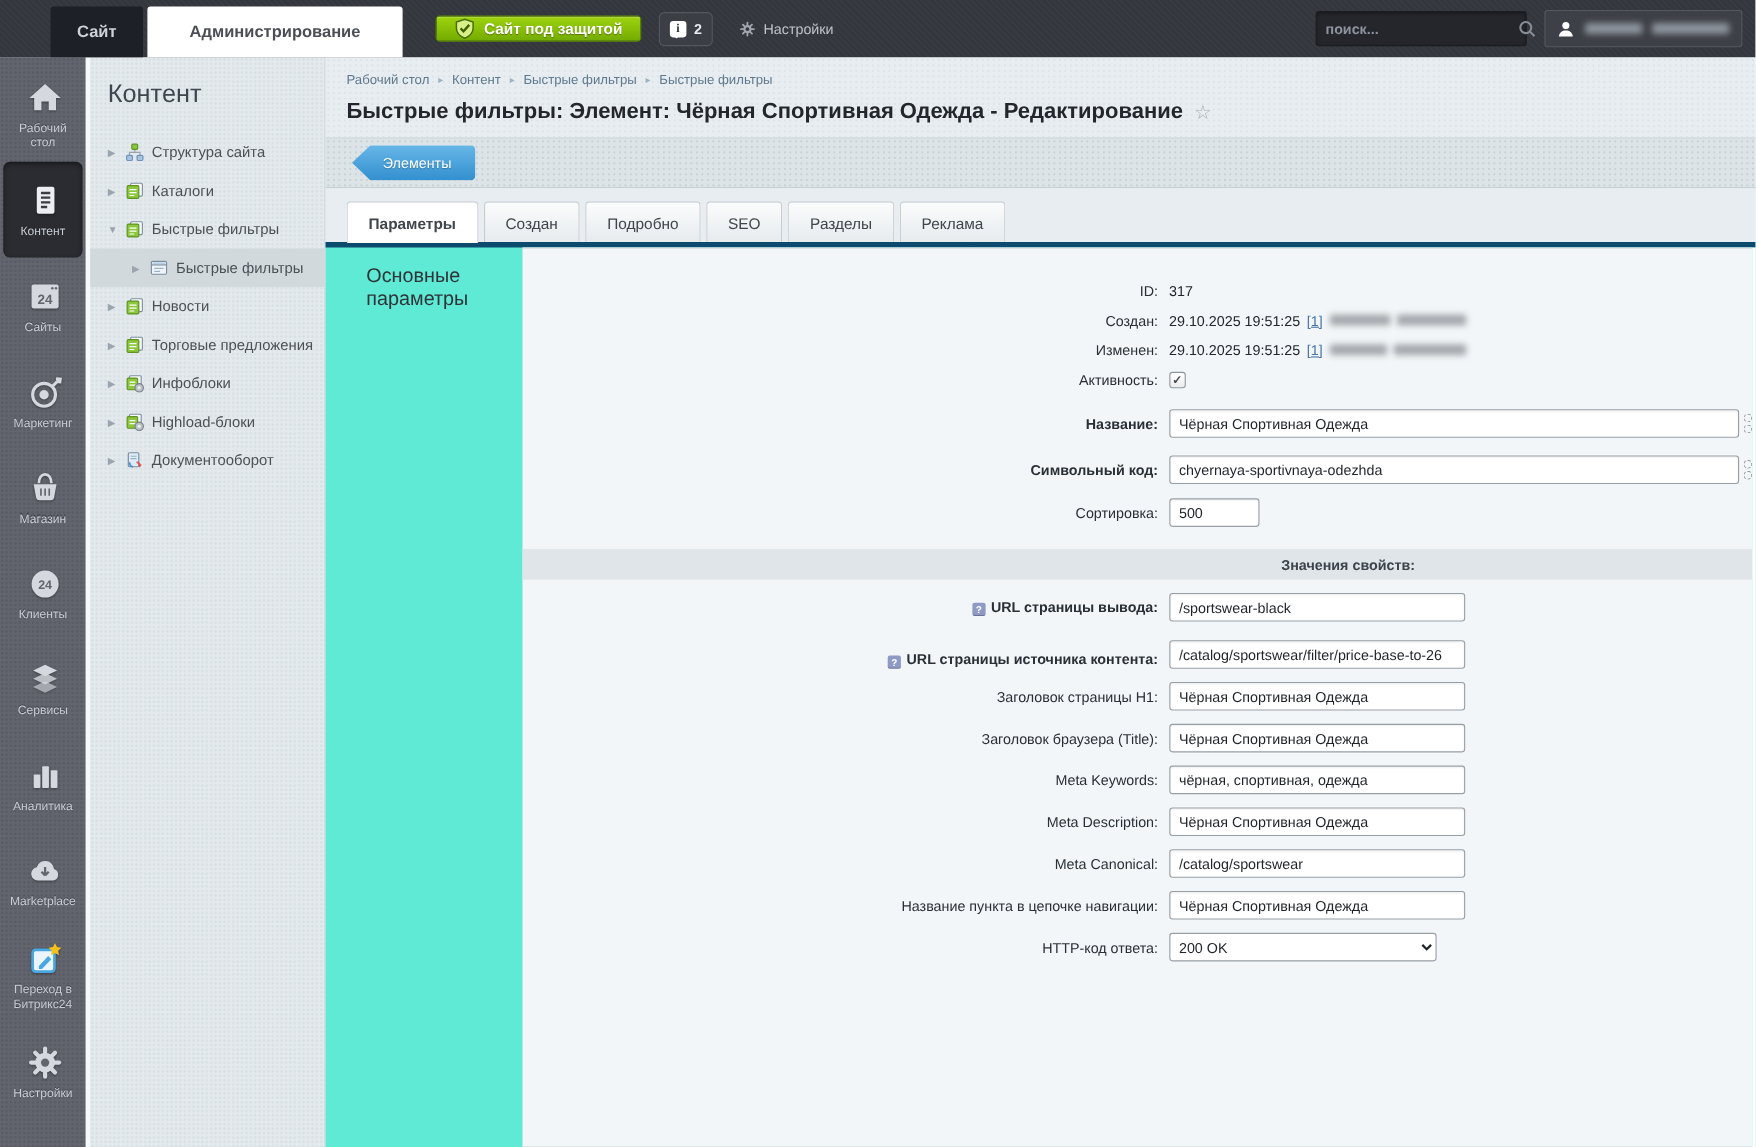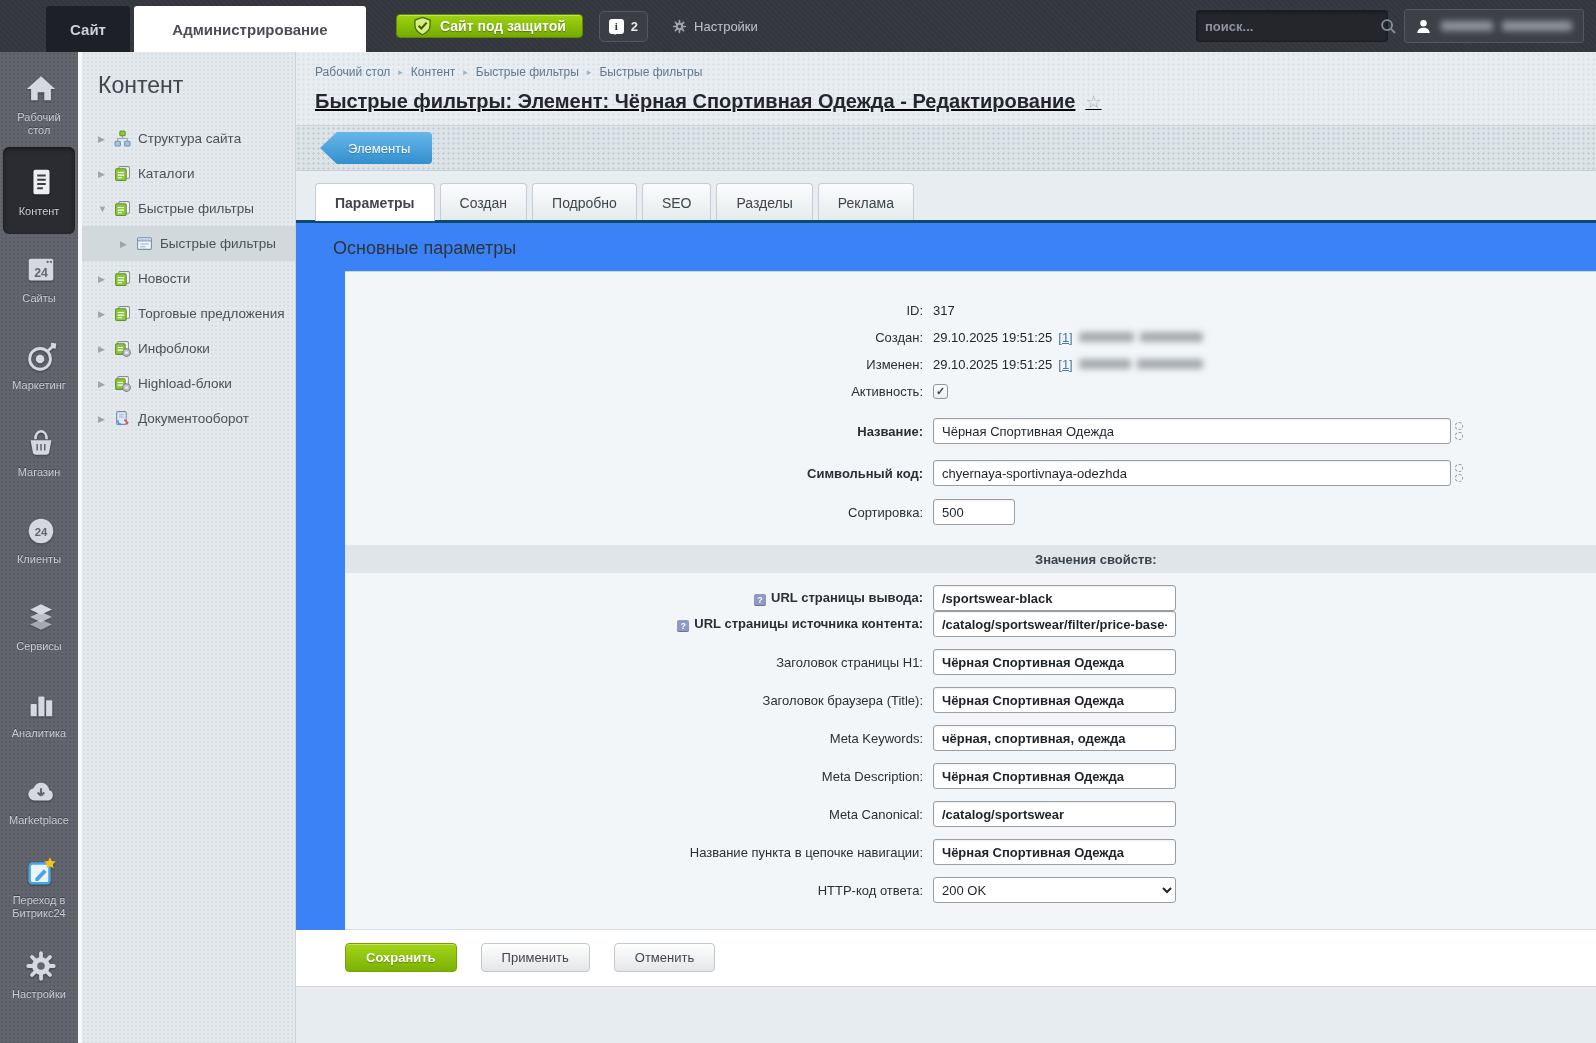--- a/index.html
+++ b/index.html
@@ -62,52 +62,52 @@
   .tree-ico { width:17px; height:17px; flex:none; margin-right:7px; }
   .tree-ico svg { width:17px; height:17px; }
 
   
   .content { flex:1; display:flex; flex-direction:column; min-width:0; background:#e7edf0; }
   .content-head { padding:13px 0 0 19px; background:#e7edf0;
     background-image:radial-gradient(rgba(150,165,175,.14) 1px, transparent 1.2px); background-size:5px 5px; }
   .breadcrumb { font-size:12px; color:#60798e; display:flex; gap:8px; align-items:center; }
   .breadcrumb .bc { cursor:pointer; }
   .bc-sep { color:#9fb2c0; font-size:9px; }
-  .titlerow { margin:11px 0 12px 0; display:flex; align-items:flex-end; gap:10px;text-decoration:underline; }
+  .titlerow { margin:11px 0 12px 0; display:flex; align-items:flex-end; gap:10px; }
   .titlerow h2 { font-size:20px; color:#23272d; font-weight:bold; }
   .fav { font-size:18px; color:#a6b0b8; cursor:pointer; }
 
   .toolbar { height:46px; flex:none; background:#dde4e8; border-top:1px solid #cfd7db; border-bottom:1px solid #c6cfd4;
     background-image:radial-gradient(#c6cfd5 1px, transparent 1.2px); background-size:5px 5px;
     display:flex; align-items:center; padding-left:24px; }
   .back-btn { height:32px; padding:0 22px 0 28px; border:0; cursor:pointer;
     clip-path:polygon(0% 50%, 15% 0%, 100% 0%, 100% 100%, 15% 100%);
     background:linear-gradient(#67b7e8,#338fce); color:#fff; font-weight:normal; font-size:13px;
     font-family:"Liberation Sans",sans-serif; text-shadow:0 1px 1px rgba(0,0,0,.25); border-radius:4px; }
 
   .tabsrow { height:49px; flex:none; display:flex; align-items:flex-end; padding-left:19px; background:#e7edf0; }
   .tab { height:37px; line-height:35px; padding:2px 19px; margin-right:5px; font-size:14px; color:#3f454b;
     background:linear-gradient(#fbfcfc,#e7ebee); border:1px solid #c6ccd1; border-bottom:none;
     border-radius:4px 4px 0 0; cursor:pointer; position:relative; }
   .tab.active { background:#fff; font-weight:bold; height:38px; margin-bottom:-1px; z-index:2; }
 
-  .panel { flex:1; background:#3b82f6; border-top:3px solid #0c4a6e; display:flex; flex-direction:column; min-height:0; }
+  .panel { flex:1; background:#5eead4; border-top:5px solid #0c4a6e; display:flex; min-height:0; }
   .panel h3 { font-size:18px; font-weight:normal; color:#2f343a; margin:15px 0 12px 37px; }
   .formbox { margin-left:49px; background:#f2f6f8; border-top:1px solid #ccd6db; border-bottom:1px solid #d8e0e4;
     padding:12px 0 26px 0; }
 
   .f-row { display:flex; align-items:center; margin-top:12px; min-height:20px; }
   .f-row.tight { margin-top:7px; }
   .f-label { width:588px; flex:none; text-align:right; padding-right:10px; font-size:13px; color:#292f36; }
   .f-label b { font-weight:bold; }
   .f-val { font-size:13px; color:#22272d; display:flex; align-items:center; gap:6px; }
   .lnk { color:#4a76a8; text-decoration:underline; cursor:pointer; font-size:13px; }
   input.txt { height:26px; border:1px solid #979fa5; border-radius:3px; background:#fff; padding:0 8px;
     font-size:13px; color:#1f2429; font-family:"Liberation Sans",sans-serif; box-shadow:inset 0 1px 2px rgba(0,0,0,.07); outline:none; }
-  .w-big { width:518px; } .w-sm { width:82px; } .w-prop { width:243px;font-weight:bold; }
+  .w-big { width:518px; } .w-sm { width:82px; } .w-prop { width:269px; }
   .checkbox { width:15px; height:15px; border:1px solid #8f979e; border-radius:3px; background:linear-gradient(#fff,#ececec);
     display:flex; align-items:center; justify-content:center; font-size:11px; font-weight:bold; color:#3f4750; cursor:pointer; }
   .tr-ico { margin-left:4px; display:flex; flex-direction:column; gap:2px; cursor:pointer; }
   .tr-ico i { width:8px; height:8px; border:1px dashed #949ca3; border-radius:50%; display:block; }
   .band { margin-top:20px; height:28px; background:#dfe5e9; display:flex; align-items:center;
     padding-left:690px; font-size:13px; font-weight:bold; color:#3c434a; }
   .help { display:inline-flex; width:12px; height:12px; background:#8e99c6; border-radius:2px; color:#fff;
     font-size:9px; font-weight:bold; align-items:center; justify-content:center; margin-right:5px;
     vertical-align:-1px; cursor:pointer; box-shadow:inset 0 -1px 0 rgba(0,0,0,.25); }
   select.sel { width:243px; height:26px; border:1px solid #979fa5; border-radius:3px; background:#fff;
@@ -470,21 +470,21 @@
             <input class="txt w-sm" value="500" style="">
           </div>
 
           <div class="band">Значения свойств:</div>
 
           <div id="props">
               <div class="f-row" style="margin-top: 12px;">
                 <div class="f-label"><span class="help">?</span><b>URL страницы вывода:</b></div>
                 <input class="txt w-prop" value="/sportswear-black" style="">
               </div>
-              <div class="f-row" style="margin-top: 0;">
+              <div class="f-row" style="margin-top: 17px; align-items: flex-end;">
                 <div class="f-label"><span class="help">?</span><b>URL страницы источника контента:</b></div>
                 <input class="txt w-prop" value="/catalog/sportswear/filter/price-base-to-26" style="">
               </div>
               <div class="f-row" style="margin-top: 12px;">
                 <div class="f-label"><span>Заголовок страницы H1:</span></div>
                 <input class="txt w-prop" value="Чёрная Спортивная Одежда" style="">
               </div>
               <div class="f-row" style="margin-top: 12px;">
                 <div class="f-label"><span>Заголовок браузера (Title):</span></div>
                 <input class="txt w-prop" value="Чёрная Спортивная Одежда" style="">

